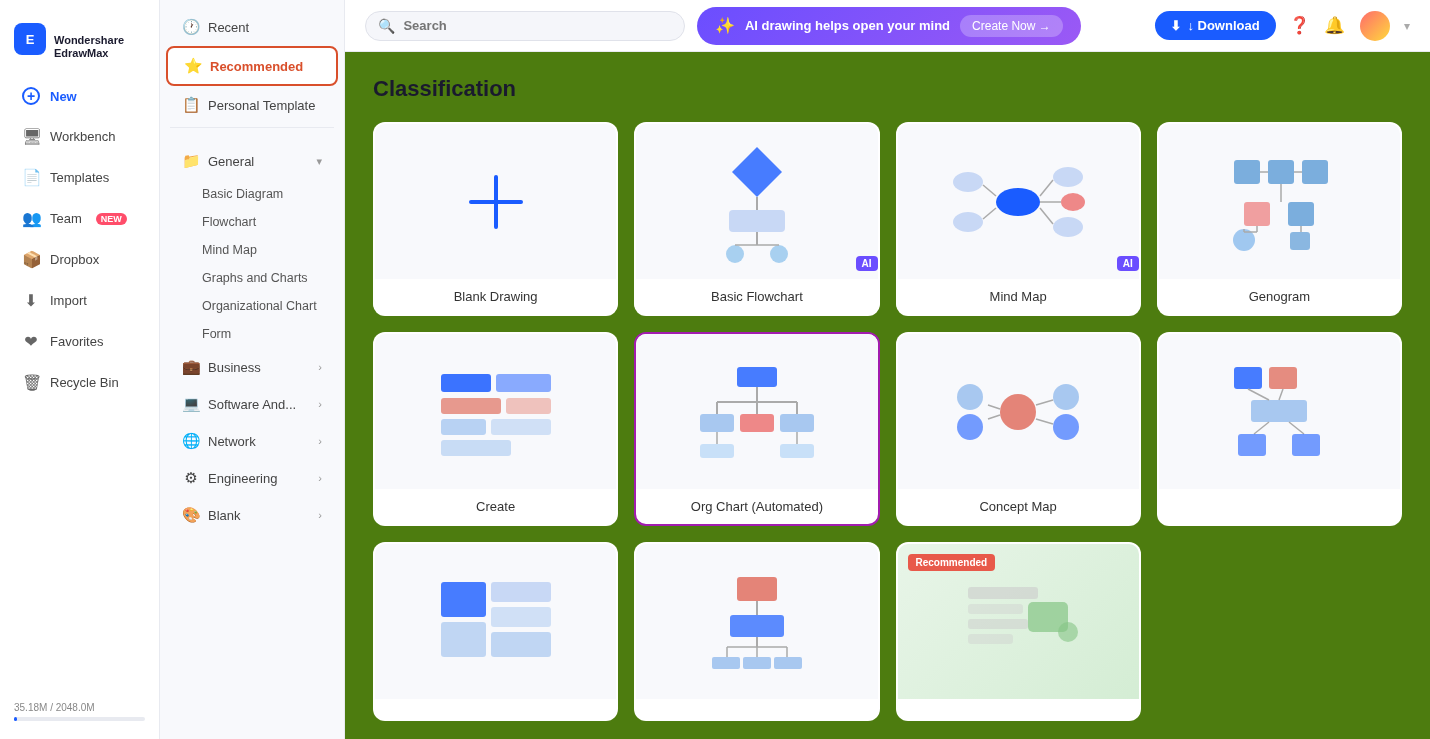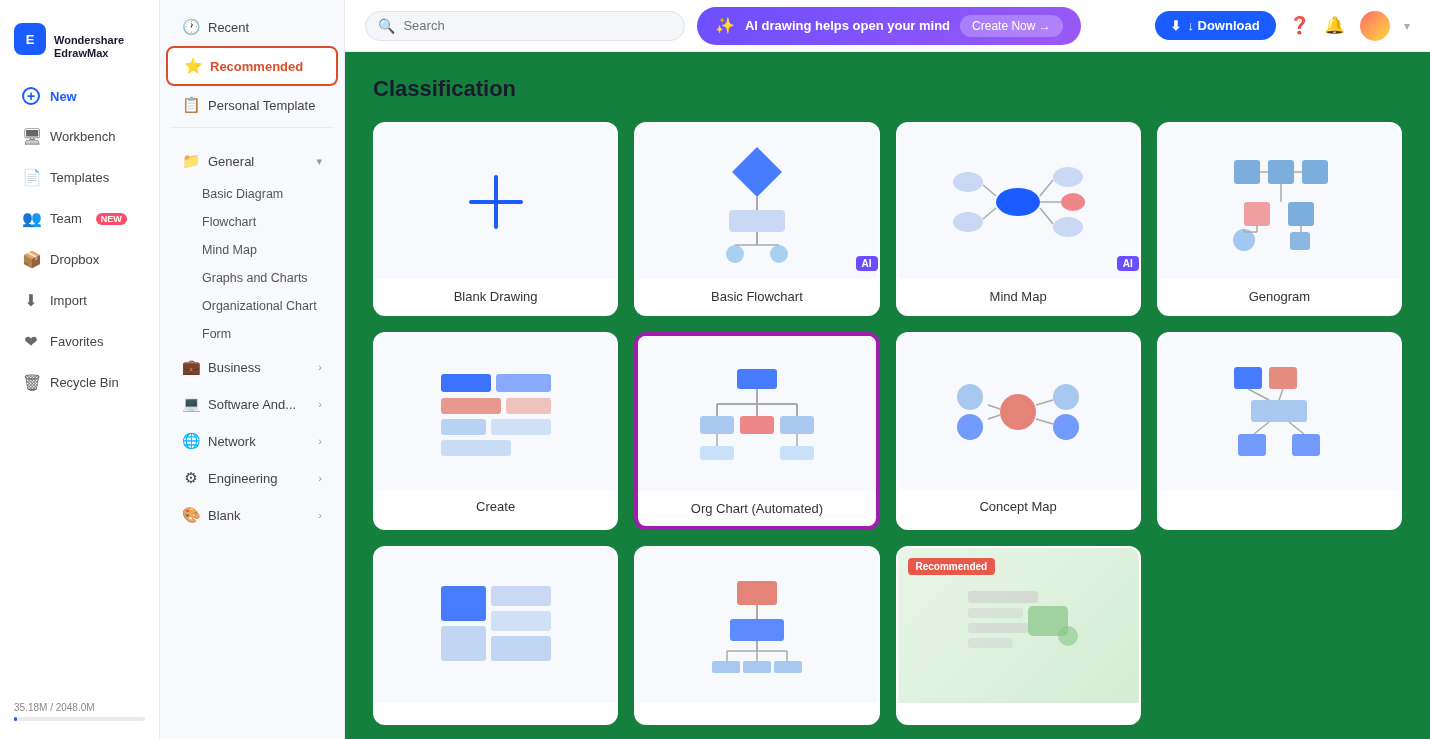--- a/index.html
+++ b/index.html
@@ -173,20 +173,21 @@
       padding: 6px 12px;
       gap: 8px;
     }
     .search-input {
       border: none;
       background: transparent;
       font-size: 13px;
       color: #666;
       outline: none;
       flex: 1;
+      font-weight: bold;
     }
     .search-icon { color: #999; font-size: 14px; }
     .ai-banner {
       background: linear-gradient(135deg, #6b4eff, #9b59f5);
       border-radius: 22px;
       padding: 8px 18px;
       display: flex;
       align-items: center;
       gap: 10px;
       cursor: pointer;
@@ -229,21 +230,21 @@
       border-radius: 50%;
       background: linear-gradient(135deg, #ff6b6b, #ffd93d);
       cursor: pointer;
     }
 
     
     .content-area {
       flex: 1;
       overflow-y: auto;
       padding: 24px 28px;
-      background: #15803d;
+      background: #4d7c0f;
     }
     .content-title {
       font-size: 22px;
       font-weight: 700;
       color: #1a1a2e;
       margin-bottom: 20px;
     }
 
     
     .card-grid {
@@ -252,21 +253,21 @@
       gap: 16px;
     }
     .card {
       background: white;
       border-radius: 12px;
       overflow: hidden;
       cursor: pointer;
       transition: box-shadow 0.2s;
       border: 2px solid transparent;
     }
-    .card.selected { border: 4px solid #a21caf; }
+    .card.selected { border: 2px solid #a21caf; }
     .card-visual {
       height: 155px;
       display: flex;
       align-items: center;
       justify-content: center;
       background: #f8f9fc;
       position: relative;
     }
     .card-label {
       padding: 10px 12px;

